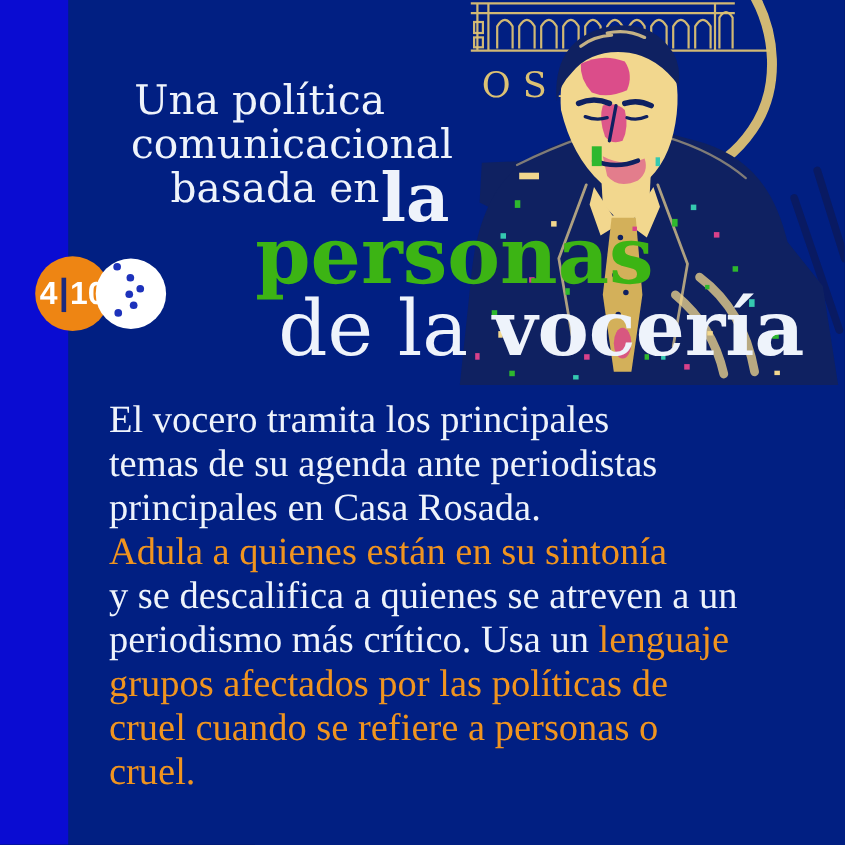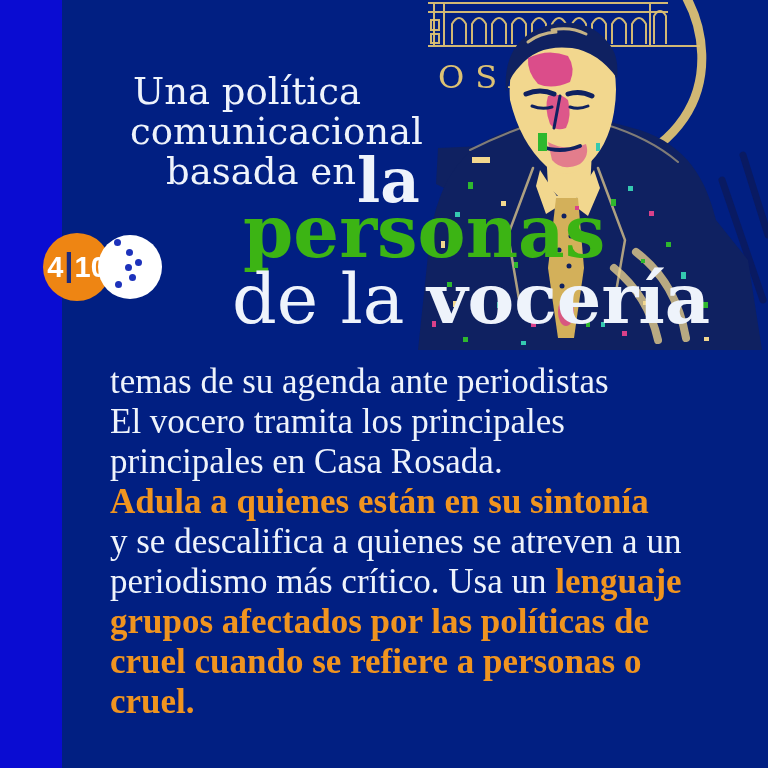--- a/index.html
+++ b/index.html
@@ -27,39 +27,39 @@
   
   .kick{position:absolute;color:var(--white);font-size:37px;line-height:1;font-weight:400;white-space:nowrap;}
   .k1{left:122px;top:73px;}
   .k2{left:119px;top:113px;}
   .k3{left:155px;top:153px;}
 
   
   .hl{position:absolute;line-height:1;white-space:nowrap;}
   .hl-la{left:346px;top:150px;font-size:61px;font-weight:700;color:var(--white);}
   .hl-green{left:232px;top:196px;font-size:72px;font-weight:700;color:var(--green);}
-  .hl-l3{left:221px;top:264px;font-size:70px;color:var(--white);}
+  .hl-l3{left:253px;top:264px;font-size:70px;color:var(--white);}
   .hl-l3 .light{font-weight:400;}
   .hl-l3 .heavy{font-weight:700;}
 
   
   .badge-orange{position:absolute;left:32px;top:233px;width:68px;height:68px;border-radius:50%;
     background:var(--badge-orange);display:flex;align-items:center;justify-content:center;
     font-family:"Liberation Sans",sans-serif;z-index:4;}
   .badge-orange .num{color:#fff;font-size:29px;font-weight:700;}
   .badge-orange .sep{color:var(--badge-bar);font-size:33px;font-weight:600;margin:0 1px;transform:translateY(-2px);}
   .badge-white{position:absolute;left:87px;top:235px;width:64px;height:64px;border-radius:50%;
     background:#fff;z-index:5;}
   .badge-white .dot{position:absolute;width:7px;height:7px;border-radius:50%;background:var(--dot-blue);}
 
   
   .bodytext{position:absolute;left:99px;top:362px;font-size:35px;line-height:40px;color:var(--white);z-index:3;}
   .ln{white-space:nowrap;}
-  .o{color:var(--orange);font-weight:700;}
-  .txtlayer{position:absolute;inset:0;z-index:3;margin-left:11px;}
+  .o{color:var(--orange);font-weight:400;}
+  .txtlayer{position:absolute;inset:0;z-index:3;}
 </style>
 </head>
 <body>
 
 <div class="canvas">
 
   <div class="stripe"></div>
 
   <svg class="photo" viewBox="0 0 768 768" aria-hidden="true">
     <g>
@@ -168,22 +168,22 @@
     <div class="badge-white">
       <i class="dot" style="left:15.8px;top:4.2px"></i>
       <i class="dot" style="left:27.5px;top:13.8px"></i>
       <i class="dot" style="left:37.2px;top:23.5px"></i>
       <i class="dot" style="left:26.5px;top:29.2px"></i>
       <i class="dot" style="left:30.8px;top:38.5px"></i>
       <i class="dot" style="left:16.5px;top:45.8px"></i>
     </div>
 
     <div class="bodytext" style="font-family:'Liberation Serif',serif;">
+      <div class="ln"><span>El vocero tramita los principales</span></div>
       <div class="ln"><span>temas de su agenda ante periodistas</span></div>
-      <div class="ln"><span>El vocero tramita los principales</span></div>
       <div class="ln"><span>principales en Casa Rosada.</span></div>
       <div class="ln"><span class="o">Adula a quienes están en su sintonía</span></div>
       <div class="ln"><span>y se descalifica a quienes se atreven a un</span></div>
       <div class="ln"><span>periodismo más crítico. Usa un </span><span class="o">lenguaje</span></div>
       <div class="ln"><span class="o">grupos afectados por las políticas de</span></div>
       <div class="ln"><span class="o">cruel cuando se refiere a personas o</span></div>
       <div class="ln"><span class="o">cruel.</span></div>
     </div>
   </div>
 

